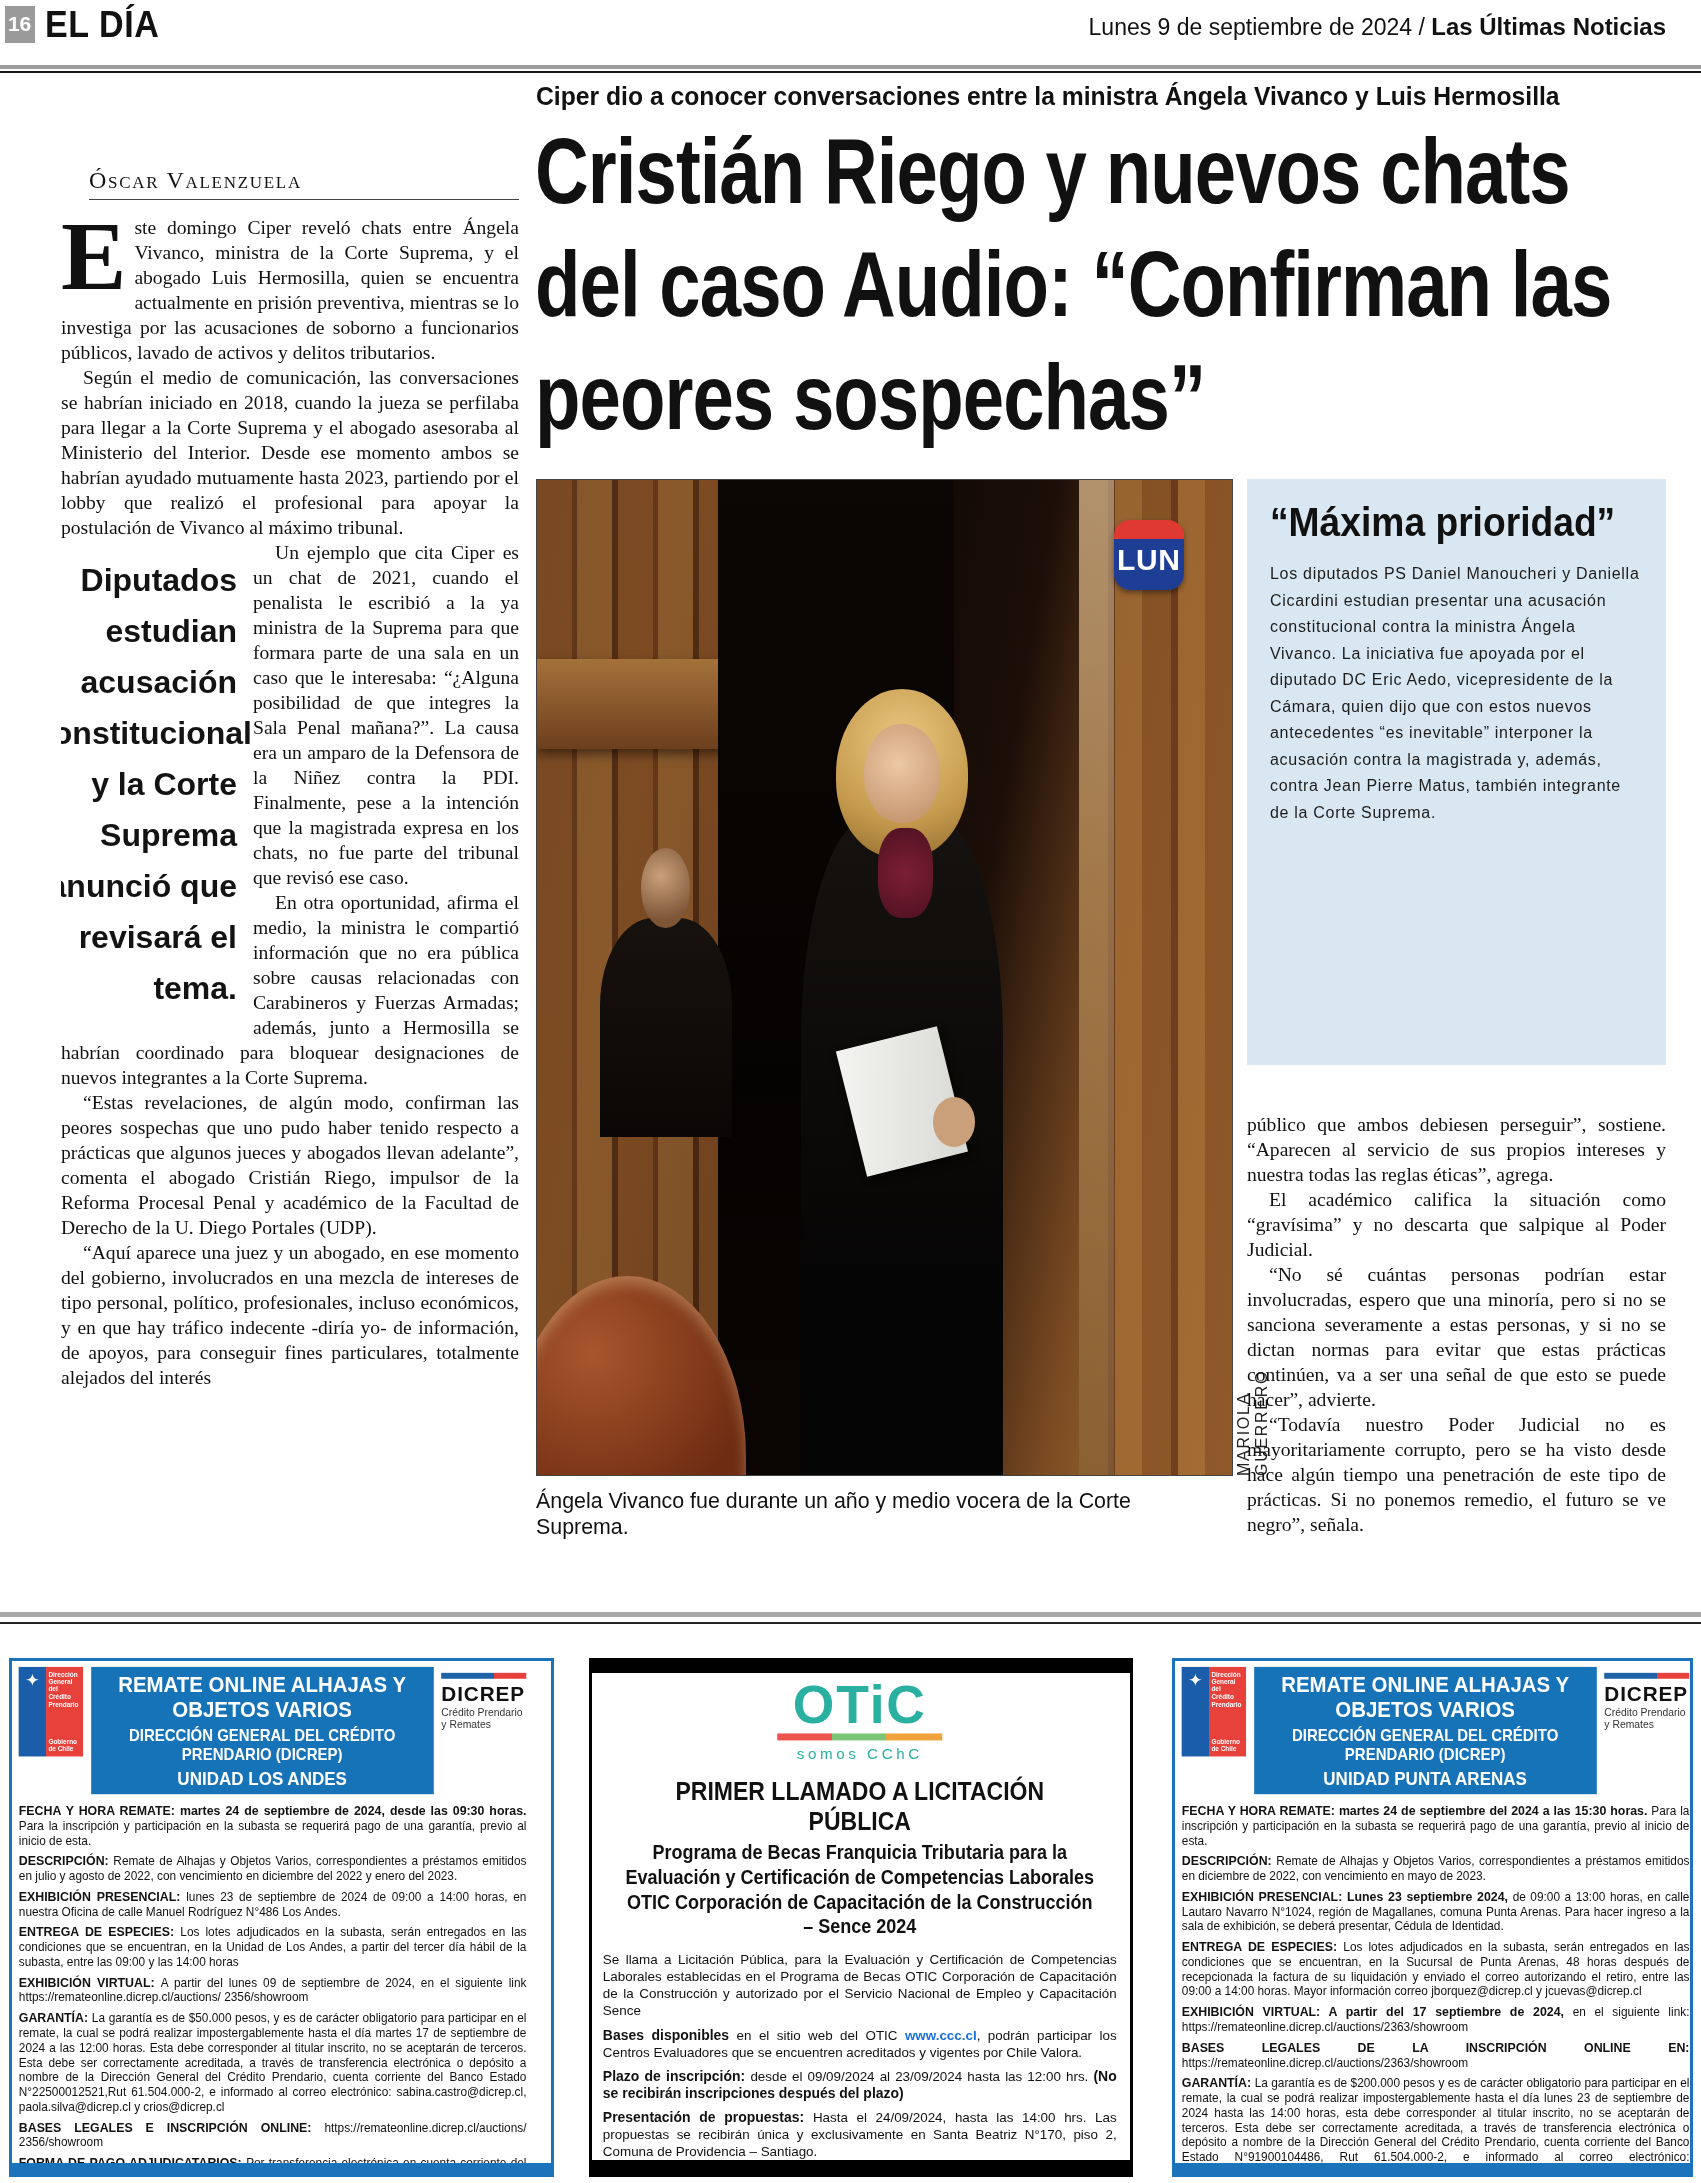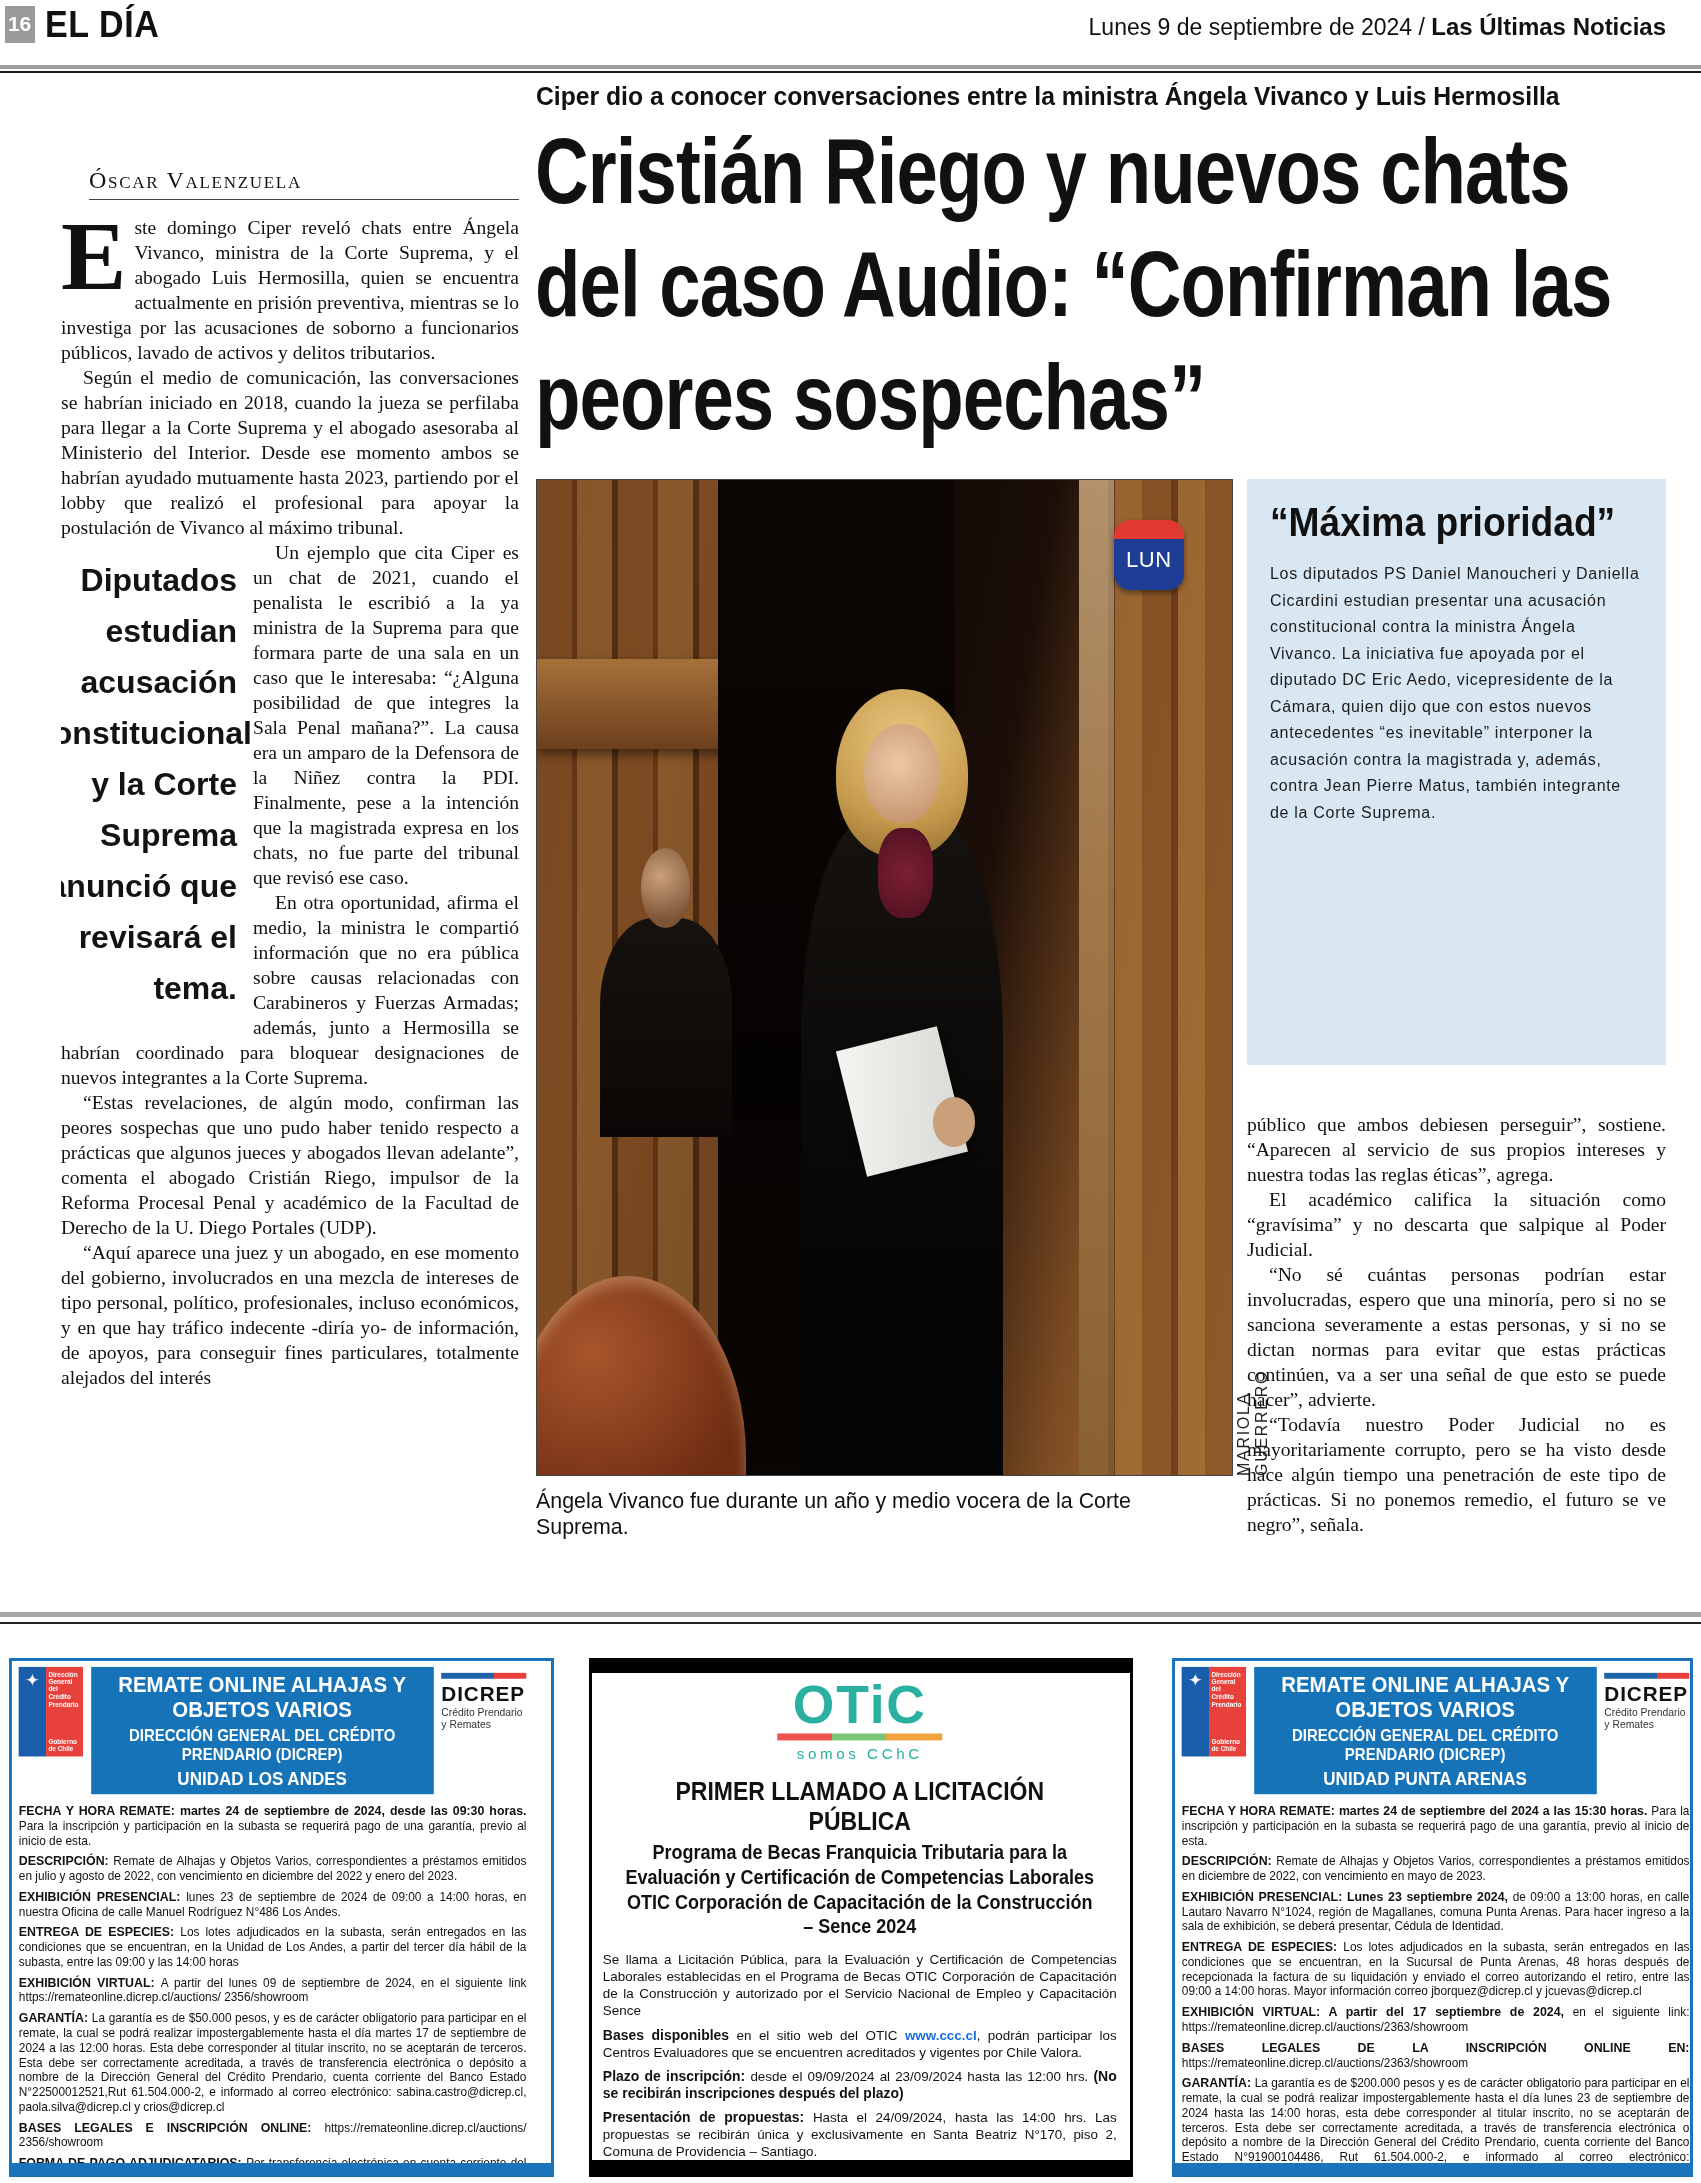--- a/index.html
+++ b/index.html
@@ -52,21 +52,21 @@
   .fig1-body{position:absolute;left:38%;top:34%;width:29%;height:66%;border-radius:34% 34% 0 0;
              background:linear-gradient(#15120f,#060505 70%);}
   .fig1-scarf{position:absolute;left:49%;top:35%;width:8%;height:9%;border-radius:40%;
               background:radial-gradient(circle,#7c1f33,#4e1120);}
   .fig1-papers{position:absolute;left:45%;top:56%;width:15%;height:13%;background:linear-gradient(105deg,#f4f4f2,#d8d8d4);
                transform:rotate(-14deg);box-shadow:2.3px 3.5px 8px rgba(0,0,0,.6);}
   .fig1-hand{position:absolute;left:57%;top:62%;width:6%;height:5%;border-radius:50%;background:#caa07a;}
   .lun-logo{position:absolute;left:83%;top:40px;width:70px;height:70px;border-radius:16px;
             background:linear-gradient(#e03a30 0 27%,#1e3d94 27%);display:flex;align-items:center;justify-content:center;
             box-shadow:0 2.3px 5.8px rgba(0,0,0,.4);}
-  .lun-logo span{color:#fff;font-weight:400;font-size:22px;letter-spacing:0.6px;margin-top:10.4px;}
+  .lun-logo span{color:#fff;font-weight:700;font-size:30px;letter-spacing:0.6px;margin-top:10.4px;}
   .photo-credit{position:absolute;left:1235px;top:1286px;height:190px;writing-mode:vertical-rl;transform:rotate(180deg);
                 font-size:16px;letter-spacing:1.7px;color:#222;}
   .caption{position:absolute;left:536px;top:1488px;width:695px;font-size:22.5px;transform:scaleX(.95);transform-origin:left;}
   
   .sidebar{position:absolute;left:1247px;top:479px;width:419px;height:586px;background:#d9e7f3;
            padding:21px 23px;box-sizing:border-box;overflow:hidden;}
   .sidebar h2{margin:0 0 16px 0;font-size:40px;font-weight:900;transform:scaleX(.93);transform-origin:left;white-space:nowrap;}
   .sidebar p{margin:0;font-size:16px;line-height:26.5px;letter-spacing:0.7px;color:#1c1c1c;}
   
   .right-col{position:absolute;left:1247px;top:1112px;width:419px;height:490px;overflow:hidden;

